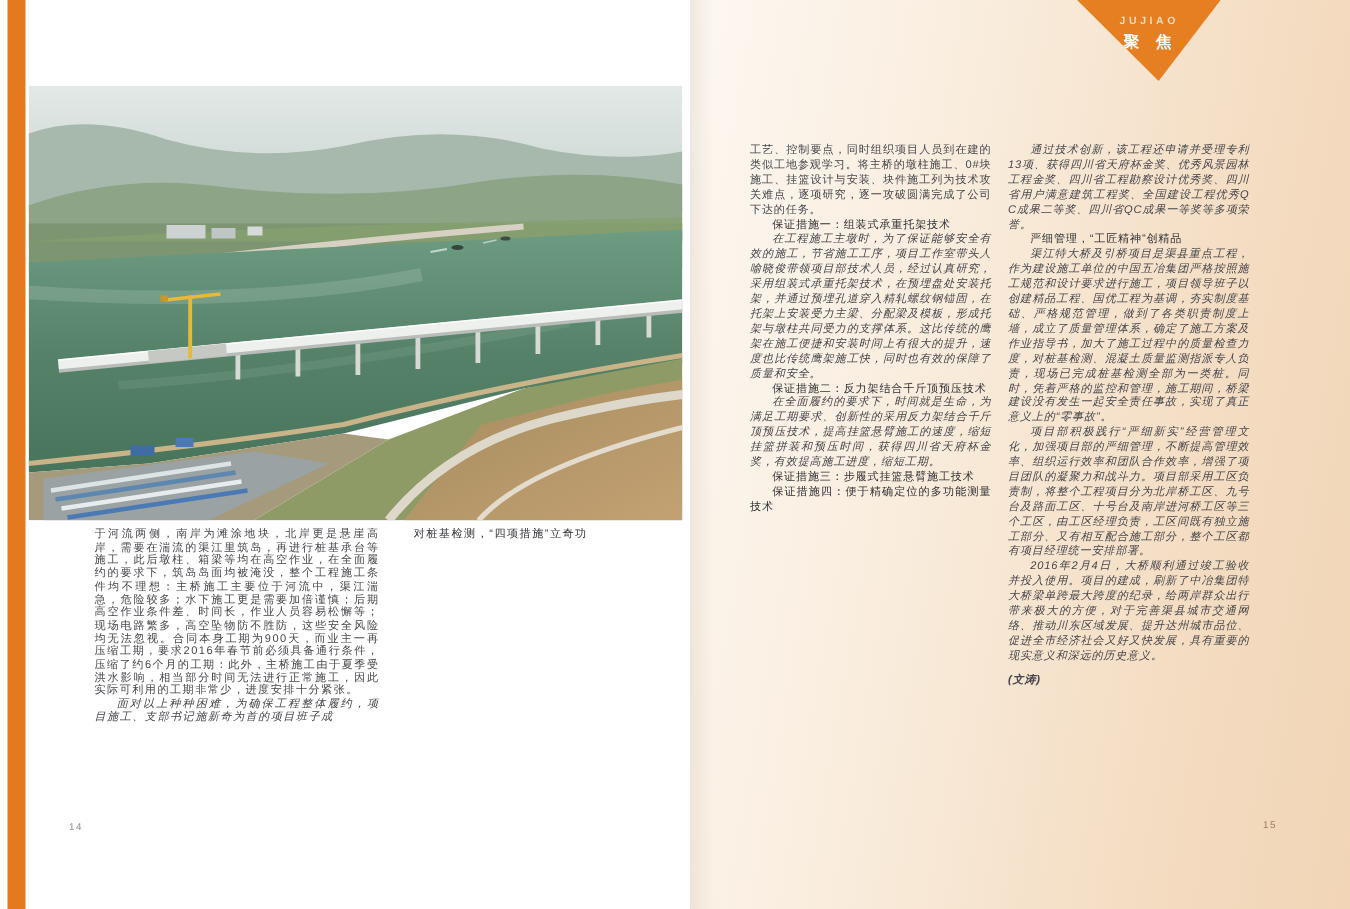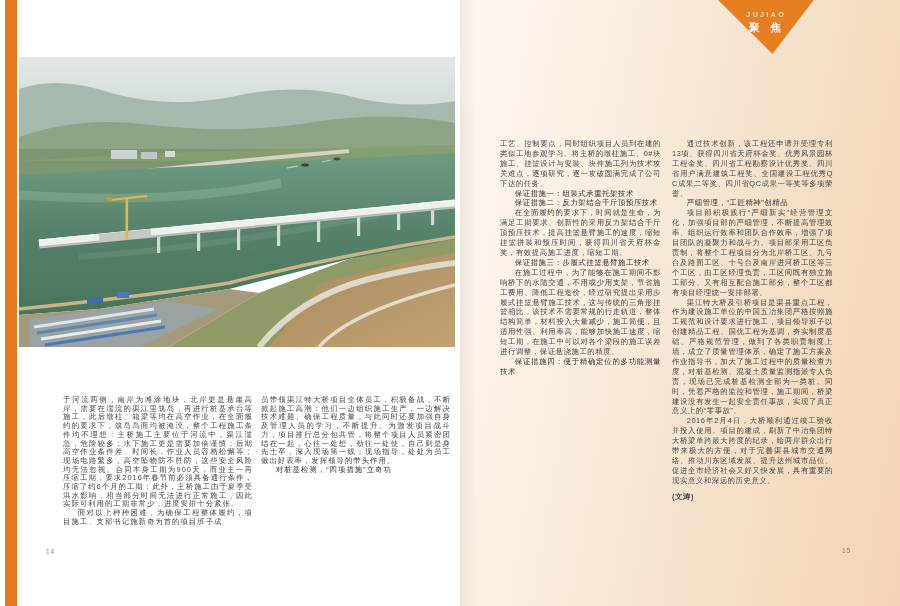--- a/index.html
+++ b/index.html
@@ -29,32 +29,32 @@
   }
   .tri-en{font-size:7px;letter-spacing:2.4px;color:#f8dcbc;font-weight:bold;text-indent:2.4px;}
   .tri-cn{font-size:10.5px;letter-spacing:4px;color:#ffffff;font-weight:bold;margin-top:3px;text-indent:4px;}
   
   .photo{position:absolute;left:19px;top:57px;width:436px;height:290px;overflow:hidden;}
   .photo svg{display:block;width:436px;height:290px;}
   
   .cols{position:absolute;display:flex;}
   .lcols{left:63px;top:352px;gap:8px;}
   .rcols{left:40px;top:95px;gap:11px;}
-  .col{overflow:hidden;margin-top:44px;}
+  .col{overflow:hidden;}
   .lcol{width:190px;height:170px;}
   .rcol{width:161px;height:456px;}
   .col p{
     margin:0;color:#45464b;
     text-align:justify;word-break:break-all;
   }
   .lcol p{font-size:7.4px;line-height:8.7px;letter-spacing:1px;}
   .rcol p{font-size:7.4px;line-height:9.9px;letter-spacing:0.55px;}
-  .col p.ind{text-indent:2em;}
+  .col p.ind{text-indent:2em;font-style:italic;}
   .col p.h{font-weight:normal;color:#2f3034;text-indent:2em;}
-  .byline{text-align:center;font-weight:bold;color:#35363a;margin-top:6px !important;}
+  .byline{text-align:center;font-weight:bold;color:#35363a;margin-top:6px !important;font-style:italic;}
   
   .pagenum{position:absolute;font-size:6.5px;letter-spacing:1px;}
   .pn-left{left:46px;top:548px;color:#8f8f8f;}
   .pn-right{left:382px;top:547px;color:#997b5e;}
 </style>
 </head>
 <body>
 
 <div class="spread">
 
@@ -137,49 +137,48 @@
         <rect x="88" y="140" width="5" height="4" fill="#c79a27"></rect>
       </svg>
     </div>
 
     <div class="cols lcols">
       <div class="col lcol">
         <p class="body">于河流两侧，南岸为滩涂地块，北岸更是悬崖高岸，需要在湍流的渠江里筑岛，再进行桩基承台等施工，此后墩柱、箱梁等均在高空作业，在全面履约的要求下，筑岛岛面均被淹没，整个工程施工条件均不理想：主桥施工主要位于河流中，渠江湍急，危险较多；水下施工更是需要加倍谨慎；后期高空作业条件差、时间长，作业人员容易松懈等；现场电路繁多，高空坠物防不胜防，这些安全风险均无法忽视。合同本身工期为900天，而业主一再压缩工期，要求2016年春节前必须具备通行条件，压缩了约6个月的工期：此外，主桥施工由于夏季受洪水影响，相当部分时间无法进行正常施工，因此实际可利用的工期非常少，进度安排十分紧张。</p>
         <p class="body ind">面对以上种种困难，为确保工程整体履约，项目施工、支部书记施新奇为首的项目班子成</p>
       </div>
       <div class="col lcol">
-        <p class="body">员带领渠江特大桥项目全体员工，积极备战，不断掀起施工高潮：他们一边组织施工生产，一边解决技术难题、确保工程质量，与此同时还要加强自身及管理人员的学习，不断提升。为激发项目战斗力，项目推行总分包共管，将整个项目人员紧密团结在一起，心往一处想，劲往一处使，自己则是身先士卒，深入现场第一线，现场指导，处处为员工做出好表率，发挥领导的带头作用。</p>
         <p class="h">对桩基检测，“四项措施”立奇功</p>
       </div>
     </div>
 
     <div class="pagenum pn-left">14</div>
   </div>
 
   <div class="page-right">
     <div class="tri">
       <div class="tri-en">JUJIAO</div>
       <div class="tri-cn">聚 焦</div>
     </div>
 
     <div class="cols rcols">
       <div class="col rcol">
         <p class="body">工艺、控制要点，同时组织项目人员到在建的类似工地参观学习。将主桥的墩柱施工、0#块施工、挂篮设计与安装、块件施工列为技术攻关难点，逐项研究，逐一攻破圆满完成了公司下达的任务。</p>
         <p class="h">保证措施一：组装式承重托架技术</p>
+        <p class="body ind">在工程施工主墩时，为了保证能够安全有效的施工，节省施工工序，项目工作室带头人喻晓俊带领项目部技术人员，经过认真研究，采用组装式承重托架技术，在预埋盘处安装托架，并通过预埋孔道穿入精轧螺纹钢锚固，在托架上安装受力主梁、分配梁及模板，形成托架与墩柱共同受力的支撑体系。这比传统的鹰架在施工便捷和安装时间上有很大的提升，速度也比传统鹰架施工快，同时也有效的保障了质量和安全。</p>
         <p class="h">保证措施二：反力架结合千斤顶预压技术</p>
         <p class="body ind">在全面履约的要求下，时间就是生命，为满足工期要求、创新性的采用反力架结合千斤顶预压技术，提高挂篮悬臂施工的速度，缩短挂篮拼装和预压时间，获得四川省天府杯金奖，有效提高施工进度，缩短工期。</p>
         <p class="h">保证措施三：步履式挂篮悬臂施工技术</p>
-        <p class="body ind">在施工过程中，为了能够在施工期间不影响桥下的水陆交通，不用或少用支架，节省施工费用、降低工程造价，经过研究提出采用步履式挂篮悬臂施工技术，这与传统的三角形挂篮相比，该技术不需要常规的行走轨道，整体结构简单，材料投入大量减少，施工简便，且适用性强、利用率高，能够加快施工速度，缩短工期，在施工中可以对各个梁段的施工误差进行调整，保证悬浇施工的精度。</p>
         <p class="h">保证措施四：便于精确定位的多功能测量技术</p>
       </div>
       <div class="col rcol">
         <p class="body ind">通过技术创新，该工程还申请并受理专利13项、获得四川省天府杯金奖、优秀风景园林工程金奖、四川省工程勘察设计优秀奖、四川省用户满意建筑工程奖、全国建设工程优秀QC成果二等奖、四川省QC成果一等奖等多项荣誉。</p>
         <p class="h">严细管理，“工匠精神”创精品</p>
+        <p class="body ind">渠江特大桥及引桥项目是渠县重点工程，作为建设施工单位的中国五冶集团严格按照施工规范和设计要求进行施工，项目领导班子以创建精品工程、国优工程为基调，夯实制度基础、严格规范管理，做到了各类职责制度上墙，成立了质量管理体系，确定了施工方案及作业指导书，加大了施工过程中的质量检查力度，对桩基检测、混凝土质量监测指派专人负责，现场已完成桩基检测全部为一类桩。同时，凭着严格的监控和管理，施工期间，桥梁建设没有发生一起安全责任事故，实现了真正意义上的“零事故”。</p>
         <p class="body ind">项目部积极践行“严细新实”经营管理文化，加强项目部的严细管理，不断提高管理效率、组织运行效率和团队合作效率，增强了项目团队的凝聚力和战斗力。项目部采用工区负责制，将整个工程项目分为北岸桥工区、九号台及路面工区、十号台及南岸进河桥工区等三个工区，由工区经理负责，工区间既有独立施工部分、又有相互配合施工部分，整个工区都有项目经理统一安排部署。</p>
-        <p class="body ind">渠江特大桥及引桥项目是渠县重点工程，作为建设施工单位的中国五冶集团严格按照施工规范和设计要求进行施工，项目领导班子以创建精品工程、国优工程为基调，夯实制度基础、严格规范管理，做到了各类职责制度上墙，成立了质量管理体系，确定了施工方案及作业指导书，加大了施工过程中的质量检查力度，对桩基检测、混凝土质量监测指派专人负责，现场已完成桩基检测全部为一类桩。同时，凭着严格的监控和管理，施工期间，桥梁建设没有发生一起安全责任事故，实现了真正意义上的“零事故”。</p>
         <p class="body ind">2016年2月4日，大桥顺利通过竣工验收并投入使用。项目的建成，刷新了中冶集团特大桥梁单跨最大跨度的纪录，给两岸群众出行带来极大的方便，对于完善渠县城市交通网络、推动川东区域发展、提升达州城市品位、促进全市经济社会又好又快发展，具有重要的现实意义和深远的历史意义。</p>
         <p class="body byline">(文涛)</p>
       </div>
     </div>
 
     <div class="pagenum pn-right">15</div>
   </div>
 
 </div>
 

